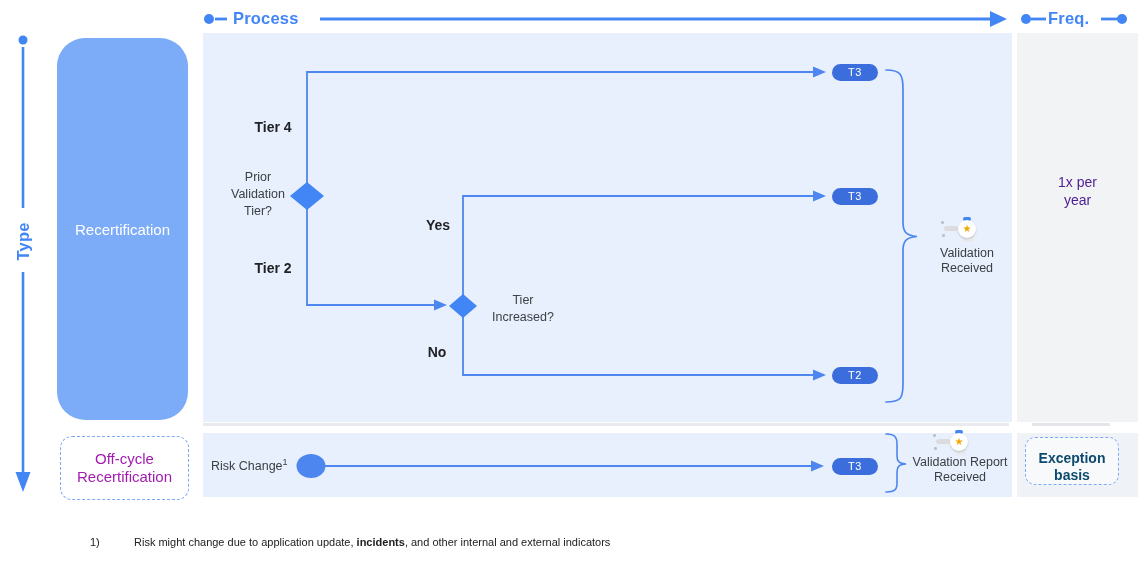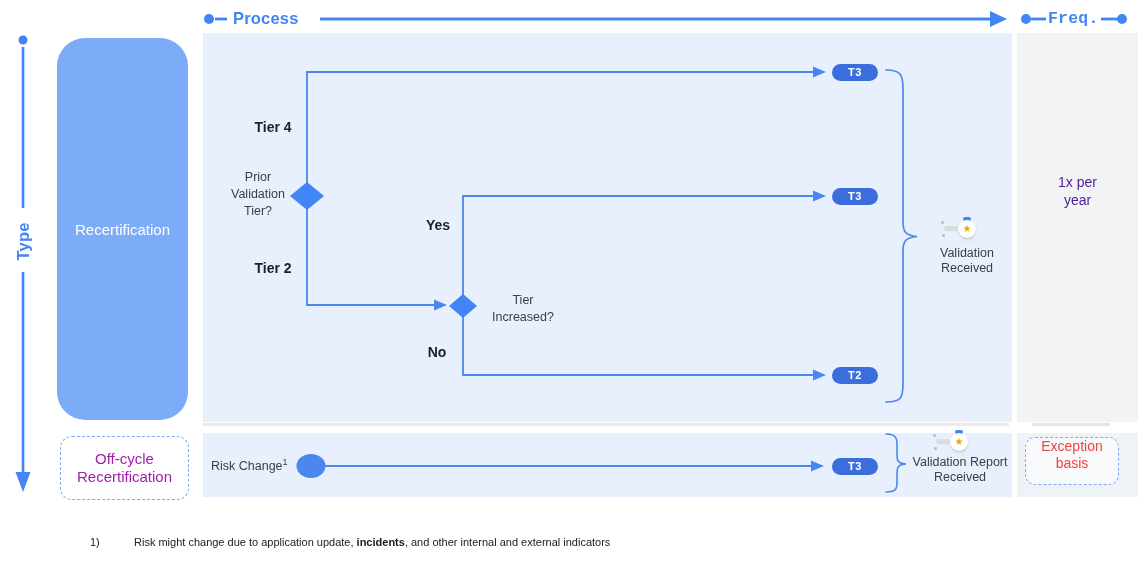--- a/index.html
+++ b/index.html
@@ -12,55 +12,55 @@
   .panel-main{left:203px;top:33px;width:809px;height:389px;background:#E8F0FE;}
   .panel-freq{left:1017px;top:33px;width:121px;height:389px;background:#F1F3F4;}
   .sep-a{left:203px;top:423px;width:806px;height:3px;background:#E8EAED;}
   .sep-b{left:1032px;top:423px;width:78px;height:3px;background:#E3E5E8;}
   .panel-bottom{left:203px;top:433px;width:809px;height:64px;background:#E8F0FE;}
   .panel-bottom-freq{left:1017px;top:433px;width:121px;height:64px;background:#EFF2F6;}
 
   
   .axis-label{color:#4285F4;font-size:16.5px;font-weight:700;letter-spacing:.2px;}
   .lbl-process{left:233px;top:9px;}
-  .lbl-freq{left:1048px;top:9px;font-family:Liberation Mono, monospace;}
+  .lbl-freq{left:1048px;top:9px;}
   .lbl-type{left:-9px;top:232px;transform:rotate(-90deg);transform-origin:center;width:64px;text-align:center;}
 
   
   .box-recert{left:57px;top:38px;width:131px;height:382px;background:#7CACF8;border-radius:28px;
               display:flex;align-items:center;justify-content:center;color:#fff;font-size:15px;font-weight:500;}
   .box-offcycle{left:60px;top:436px;width:127px;height:62px;background:#fff;border:1.6px dashed #7BAAF7;border-radius:12px;
               display:flex;align-items:center;justify-content:center;text-align:center;
               font-size:15px;font-weight:500;line-height:18px;color:#a21caf;}
 
   
   .bold-lbl{font-size:14px;font-weight:700;color:#202124;text-align:center;}
   .tier3-lbl{left:235px;top:119px;width:76px;}
   .tier2-lbl{left:235px;top:260px;width:76px;}
   .yes-lbl{left:408px;top:217px;width:60px;text-align:center;}
   .no-lbl{left:407px;top:344px;width:60px;}
   .q-lbl{font-size:12.5px;color:#3C4043;text-align:center;line-height:17px;}
   .prior-q{left:208px;top:169px;width:100px;}
   .incr-q{left:473px;top:292px;width:100px;}
 
   .pill{width:46px;height:17px;border-radius:9px;background:#3B6EDC;color:#fff;
-        font-size:11px;font-weight:700;text-align:center;line-height:17px;letter-spacing:.5px;}
+        font-size:11px;font-weight:400;text-align:center;line-height:17px;letter-spacing:.5px;}
   .pill-top{left:832px;top:64px;}
   .pill-yes{left:832px;top:188px;}
   .pill-no{left:832px;top:367px;}
   .pill-oc{left:832px;top:458px;}
 
   .outcome-lbl{font-size:12.5px;color:#3C4043;text-align:center;line-height:15px;}
   .val-received{left:917px;top:246px;width:100px;}
   .val-report{left:902px;top:455px;width:116px;}
 
   .freq-annual{left:1017px;top:174px;width:121px;font-size:14px;font-weight:500;line-height:17.5px;text-align:center;color:#4c1d95;}
   .box-exception{left:1025px;top:437px;width:92px;height:46px;border:1.5px dashed #7BAAF7;border-radius:10px;
-        background:rgba(255,255,255,.5);display:flex;align-items:flex-start;justify-content:center;text-align:center;
-        font-size:14px;font-weight:400;line-height:17px;color:#ef4444;}
+        background:rgba(255,255,255,.5);display:flex;align-items:flex-end;justify-content:center;text-align:center;
+        font-size:14px;font-weight:700;line-height:17px;color:#0c4a6e;}
 
   .risk-change{left:211px;top:457px;font-size:12.5px;color:#3C4043;}
   .risk-change sup{font-size:9px;}
 
   
   .award{width:40px;height:26px;}
   .award .bar{position:absolute;left:3px;top:9px;width:14px;height:5px;border-radius:3px;background:#DADCE0;}
   .award .chip{position:absolute;left:22px;top:0;width:8px;height:4px;border-radius:2px;background:#4285F4;}
   .award .d1{position:absolute;left:0;top:4px;width:2.5px;height:2.5px;border-radius:50%;background:#BDC1C6;}
   .award .d2{position:absolute;left:1px;top:17px;width:2.5px;height:2.5px;border-radius:50%;background:#BDC1C6;}

